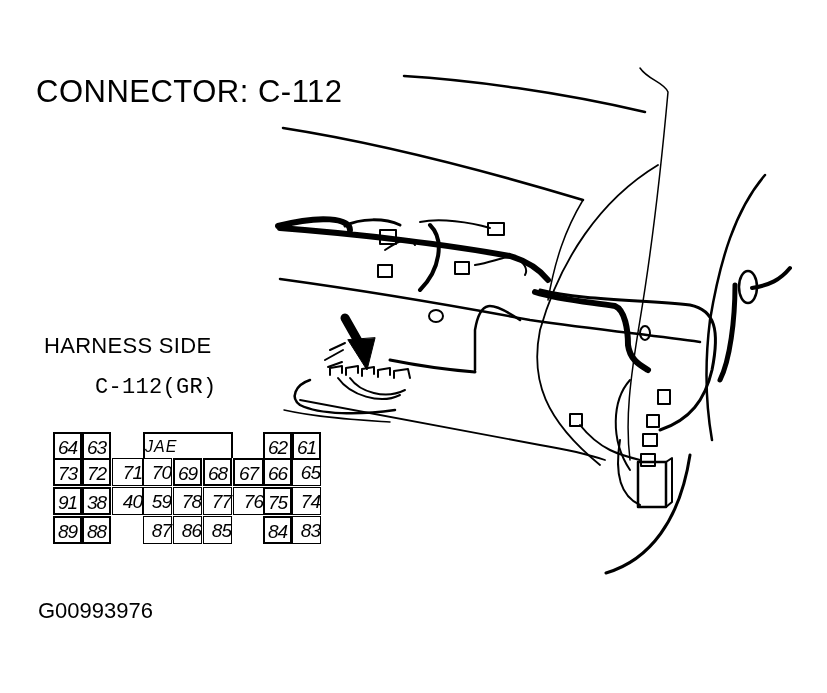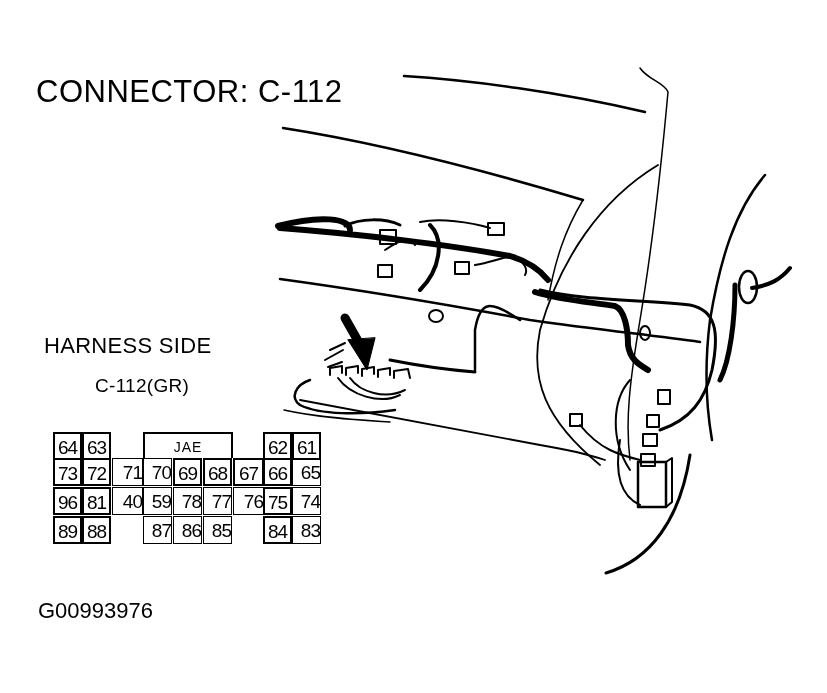--- a/index.html
+++ b/index.html
@@ -1,26 +1,26 @@
 <!DOCTYPE html>
 <html><head>
 <meta charset="utf-8">
 <style>
   html, body { margin: 0; padding: 0; background: #ffffff; }
   body { width: 827px; height: 693px; position: relative; overflow: hidden; font-family: "Liberation Sans", sans-serif; color: #000; }
   .title { position: absolute; left: 36px; top: 74px; font-size: 31px; font-weight: normal; letter-spacing: 0.5px; white-space: nowrap; }
   .harness-label { position: absolute; left: 44px; top: 333px; font-size: 22px; white-space: nowrap; letter-spacing: 0.3px; }
-  .conn-label { position: absolute; left: 95px; top: 375px; font-size: 19px; white-space: nowrap; letter-spacing: 0.3px; }
+  .conn-label { position: absolute; left: 95px; top: 375px; font-size: 22px; white-space: nowrap; letter-spacing: 0.3px; font-family: Liberation Mono, monospace; }
   .figure-id { position: absolute; left: 38px; top: 598px; font-size: 22px; white-space: nowrap; }
   svg.art { position: absolute; left: 0; top: 0; }
-  .grid { position: absolute; left: 53px; top: 432px; width: 270px; height: 117px; }
+  .grid { position: absolute; left: 53px; top: 432px; width: 270px; height: 117px; font-style: italic; }
   .cell { position: absolute; width: 29px; height: 28px; box-sizing: border-box; font-size: 19px; line-height: 27px; text-align: center; letter-spacing: -1px; }
   .cell.boxed { border: 2px solid #000; }
   .cell.open { border: 1.5px solid #000; text-align: right; }
-  .jae { position: absolute; box-sizing: border-box; border: 2px solid #000; border-bottom: none; text-align: center; font-size: 14px; line-height: 26px; letter-spacing: 1px; }
+  .jae { position: absolute; box-sizing: border-box; border: 2px solid #000; border-bottom: none; font-size: 16px; line-height: 26px; letter-spacing: 1px; }
 </style>
 </head>
 <body>
 
 <svg class="art" width="827" height="693" viewBox="0 0 827 693" fill="none" stroke="#000" stroke-linecap="round" stroke-linejoin="round">
 
   <path d="M404 76 C470 80 560 92 645 112" stroke-width="2.5"></path>
   <path d="M283 128 C360 140 450 160 583 200" stroke-width="2.5"></path>
 
   <path d="M640 68 C648 80 664 82 668 92 C660 180 650 260 640 320 C630 380 625 420 630 460" stroke-width="1.5"></path>
@@ -93,22 +93,22 @@
   <div class="cell boxed" style="left:0;top:26px">73</div>
   <div class="cell boxed" style="left:29px;top:26px">72</div>
   <div class="cell open" style="left:59px;top:26px;width:31px">71</div>
   <div class="cell open" style="left:90px;top:26px">70</div>
   <div class="cell boxed" style="left:120px;top:26px">69</div>
   <div class="cell boxed" style="left:150px;top:26px">68</div>
   <div class="cell boxed" style="left:180px;top:26px;width:31px">67</div>
   <div class="cell boxed" style="left:210px;top:26px">66</div>
   <div class="cell open" style="left:239px;top:26px">65</div>
 
-  <div class="cell boxed" style="left:0;top:55px">96</div>
-  <div class="cell boxed" style="left:29px;top:55px">81</div>
+  <div class="cell boxed" style="left:0;top:55px">91</div>
+  <div class="cell boxed" style="left:29px;top:55px">38</div>
   <div class="cell open" style="left:59px;top:55px;width:31px">40</div>
   <div class="cell open" style="left:90px;top:55px">59</div>
   <div class="cell open" style="left:120px;top:55px">78</div>
   <div class="cell open" style="left:150px;top:55px">77</div>
   <div class="cell open" style="left:180px;top:55px;width:31px">76</div>
   <div class="cell boxed" style="left:210px;top:55px">75</div>
   <div class="cell open" style="left:239px;top:55px">74</div>
 
   <div class="cell boxed" style="left:0;top:84px">89</div>
   <div class="cell boxed" style="left:29px;top:84px">88</div>

